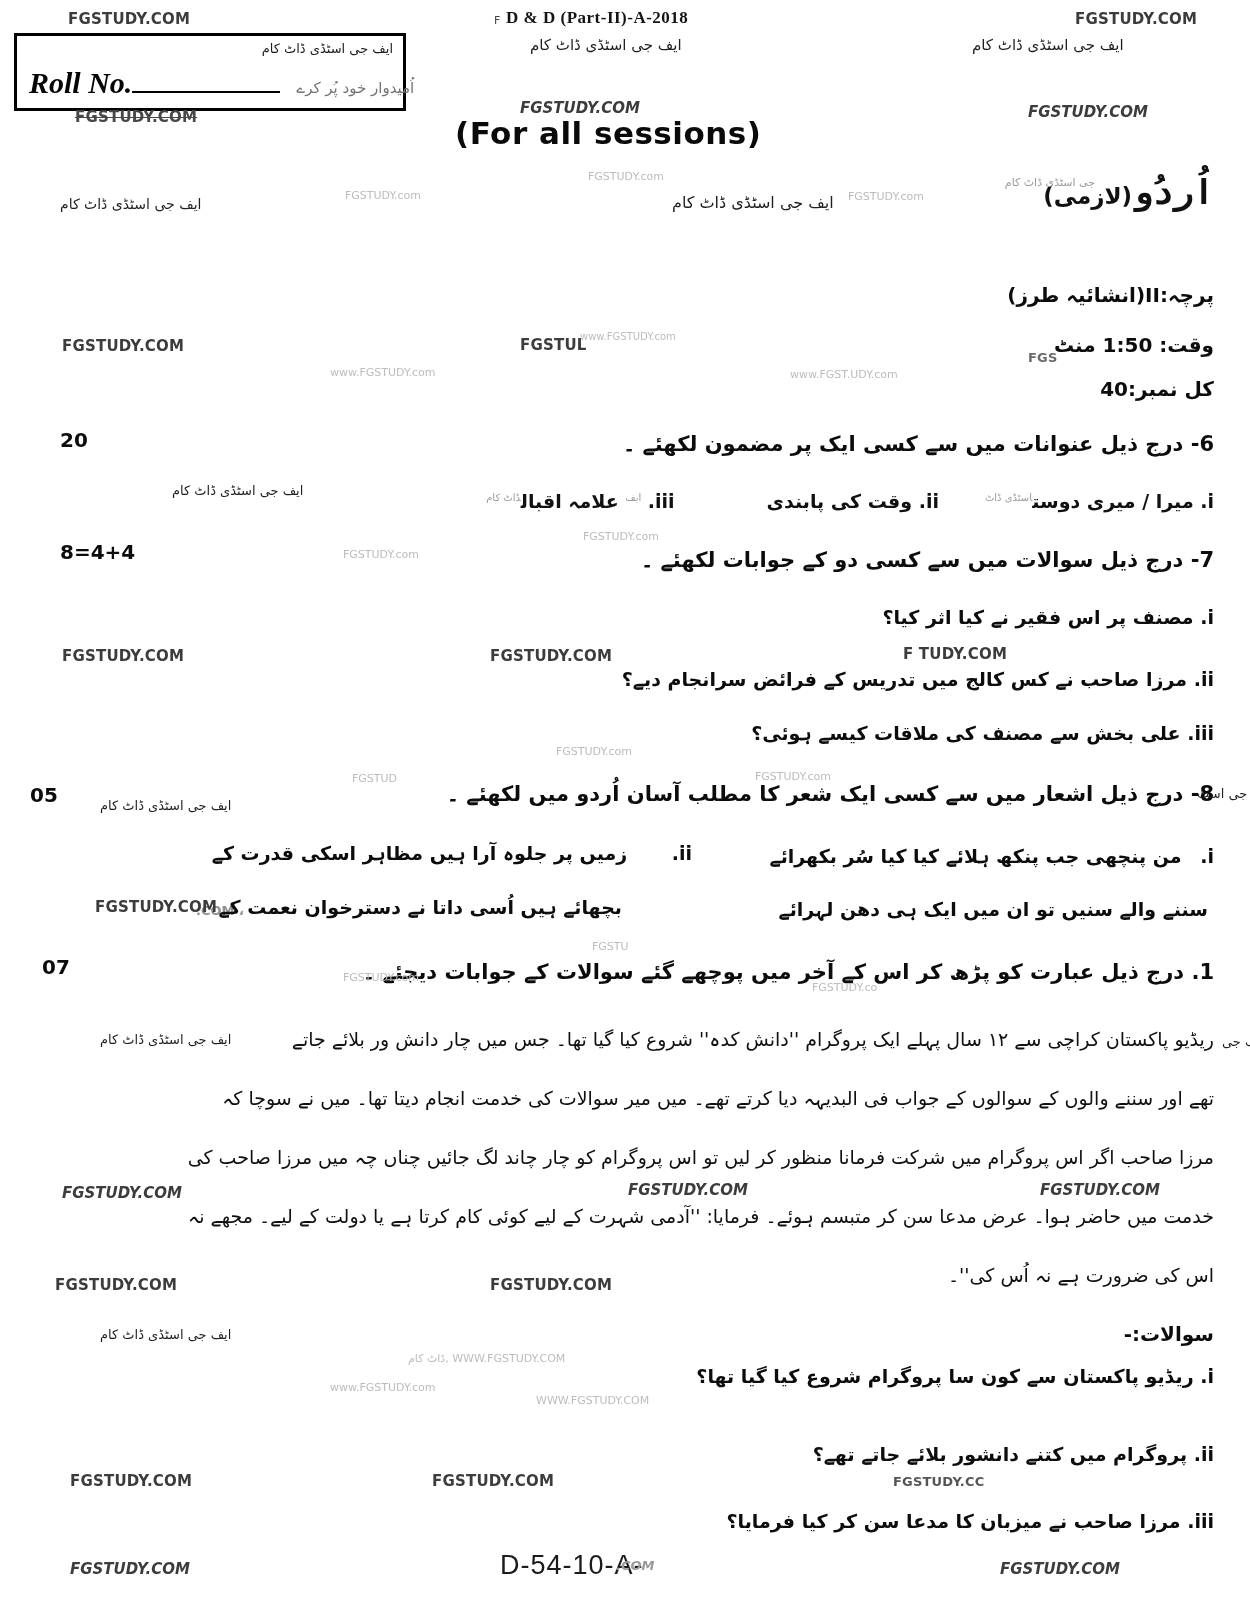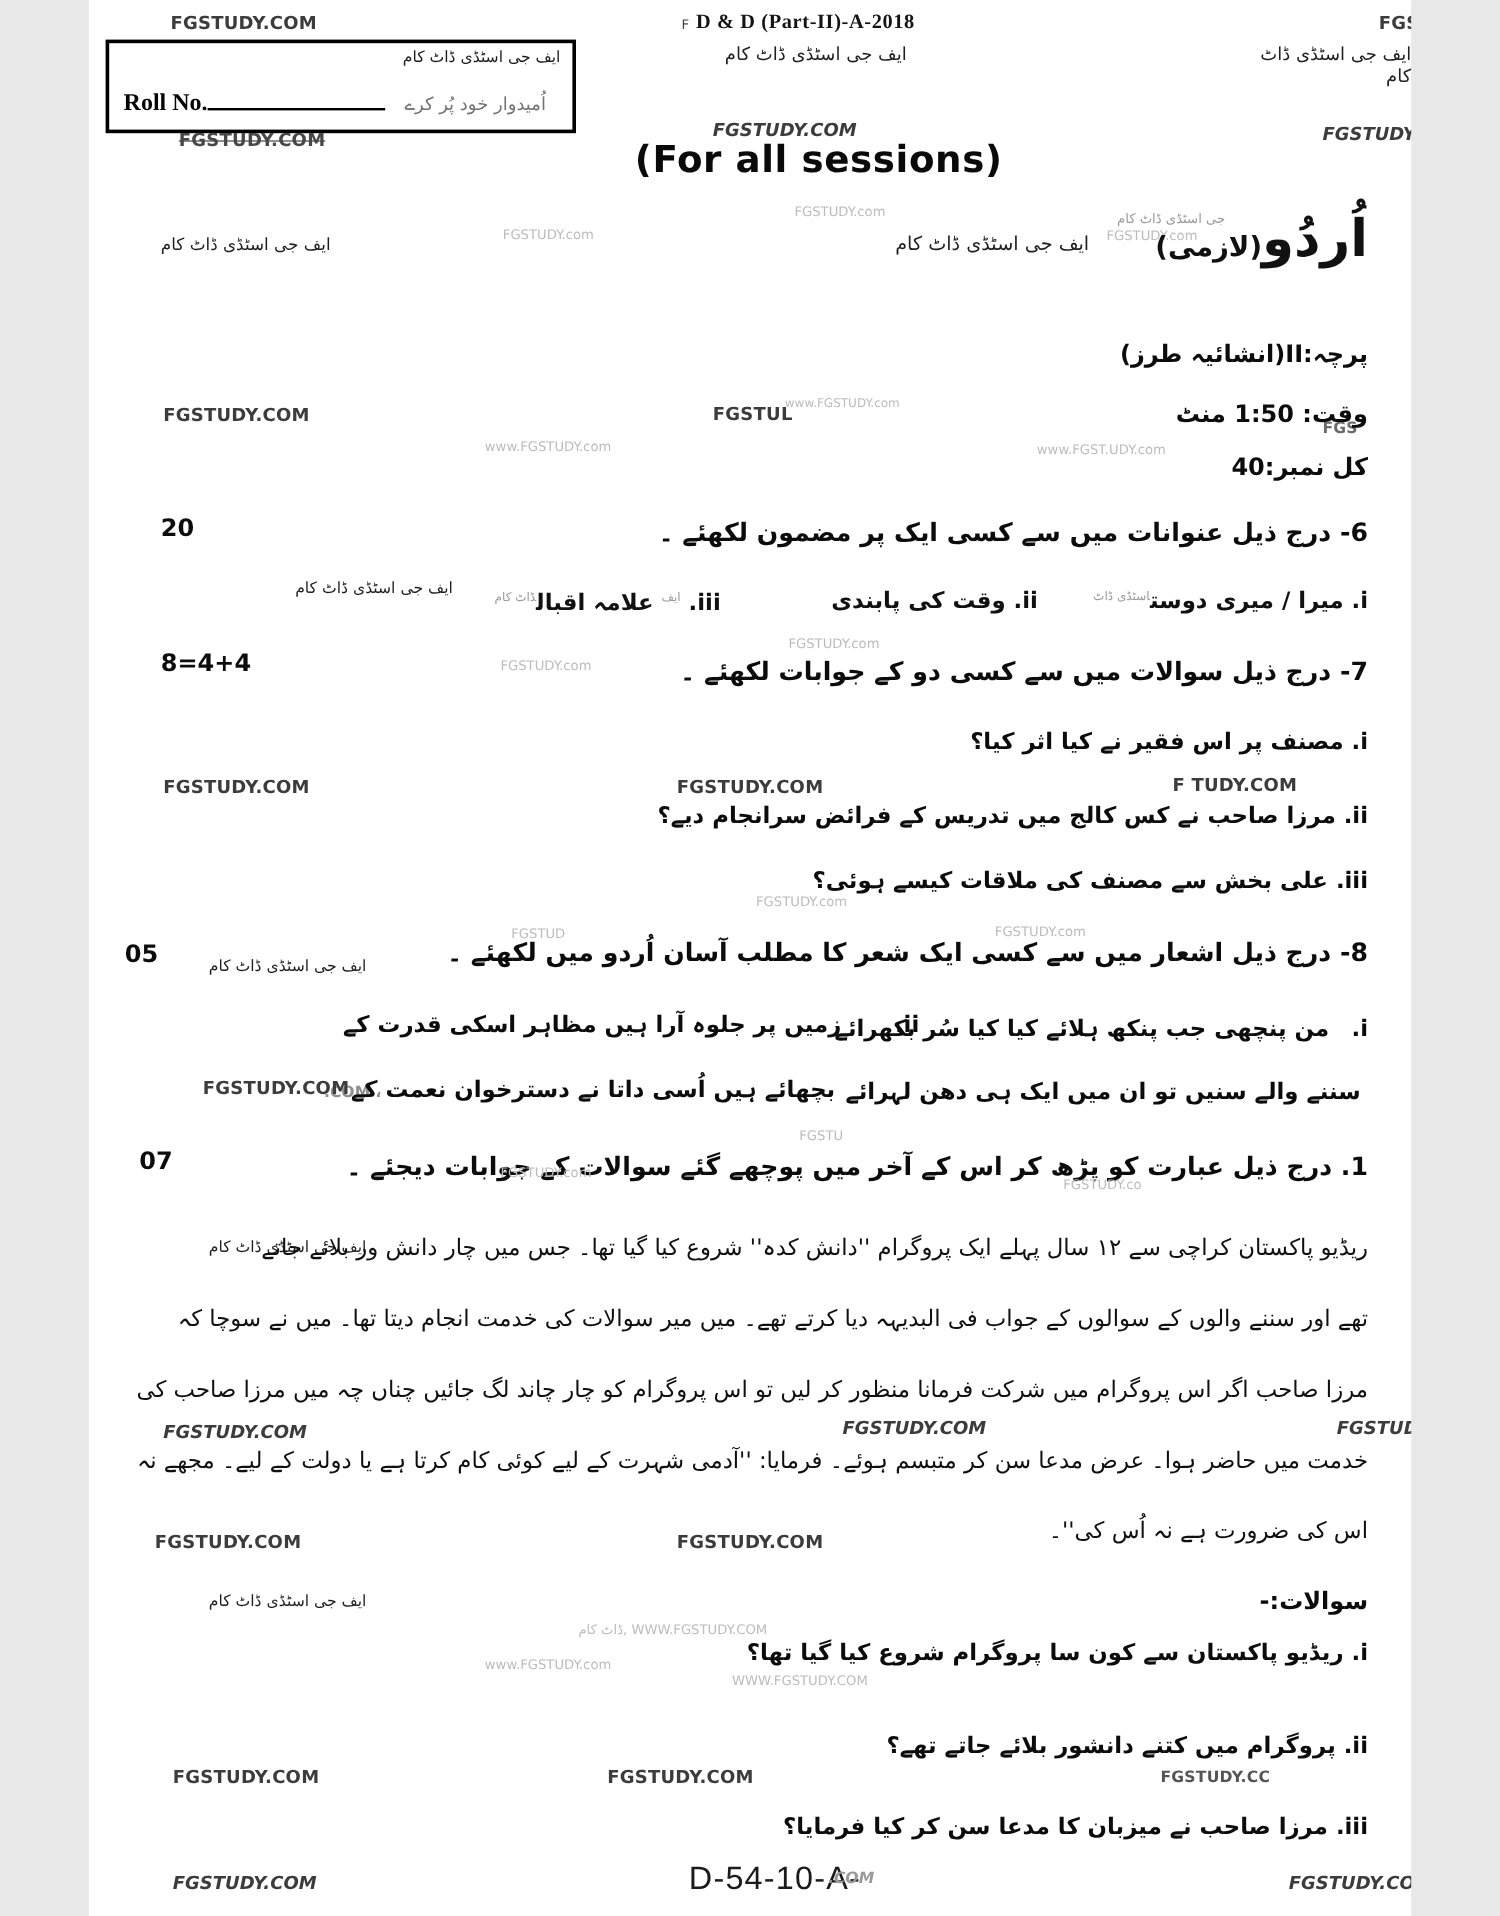--- a/index.html
+++ b/index.html
@@ -1,41 +1,41 @@
 <!DOCTYPE html>
 <html lang="ur"><head>
 <meta charset="utf-8">
 <style>
   html,body{margin:0;padding:0;background:#e8e8e8;}
-  .page{position:relative;width:1102px;height:1597px;background:#ffffff;
+  .page{position:relative;width:1250px;height:1597px;background:#ffffff;
         font-family:"DejaVu Sans",sans-serif;color:#111;overflow:hidden;margin:0 auto;}
   .abs{position:absolute;}
   
   .wmb{font-weight:bold;font-size:15px;color:#3c3c3c;letter-spacing:.2px;}
   .wmbi{font-weight:bold;font-style:italic;font-size:15px;color:#3c3c3c;}
   .wmf{font-size:11px;color:#bcbcbc;font-weight:normal;}
   .wmu{font-size:13px;color:#1f1f1f;}
   .strike{text-decoration:line-through;color:#474747;}
   
   .uq{font-weight:bold;font-size:21px;text-align:right;white-space:nowrap;color:#0c0c0c;}
   .usub{font-weight:bold;font-size:19px;text-align:right;white-space:nowrap;color:#0c0c0c;}
   .up{font-size:19px;font-weight:500;text-align:center;white-space:nowrap;color:#101010;}
   .marksnum{font-weight:bold;font-size:20px;color:#0c0c0c;}
   
   .doccode{font-size:17px;font-weight:600;color:#141414;font-family:"Liberation Serif",serif;letter-spacing:.5px;}
   .sessions{font-size:31px;font-weight:bold;color:#0a0a0a;letter-spacing:.5px;}
   
   .rollbox{border:3px solid #000;box-sizing:border-box;}
   .rb-note-top{position:absolute;top:5px;right:10px;font-size:13px;color:#1c1c1c;}
   .rb-row{position:absolute;left:12px;top:30px;width:368px;white-space:nowrap;}
-  .rb-label{font-family:"Liberation Serif",serif;font-weight:bold;font-size:20px;color:#050505;}
+  .rb-label{font-family:"Liberation Serif",serif;font-style:italic;font-weight:bold;font-size:30px;color:#050505;}
   .rb-line{display:inline-block;width:148px;border-bottom:2px solid #000;height:24px;vertical-align:baseline;}
   .rb-note-side{font-size:15px;color:#737373;margin-right:4px;margin-left:16px;}
   
-  .t-main{font-size:43px;font-weight:bold;line-height:1;}
+  .t-main{font-size:34px;font-weight:bold;line-height:1;font-family:Liberation Mono, monospace;}
   .t-sub{font-size:23px;font-weight:bold;}
   sup.ov{font-size:10px;color:#9a9a9a;font-weight:normal;}
   .footercode{font-size:27px;font-weight:500;color:#1b1b1b;letter-spacing:1px;font-family:"Liberation Sans",sans-serif;}
 </style>
 </head>
 <body>
 
 <div class="page">
 
   <div class="abs wmb" style="left:68px;top:10px">FGSTUDY.COM</div>

